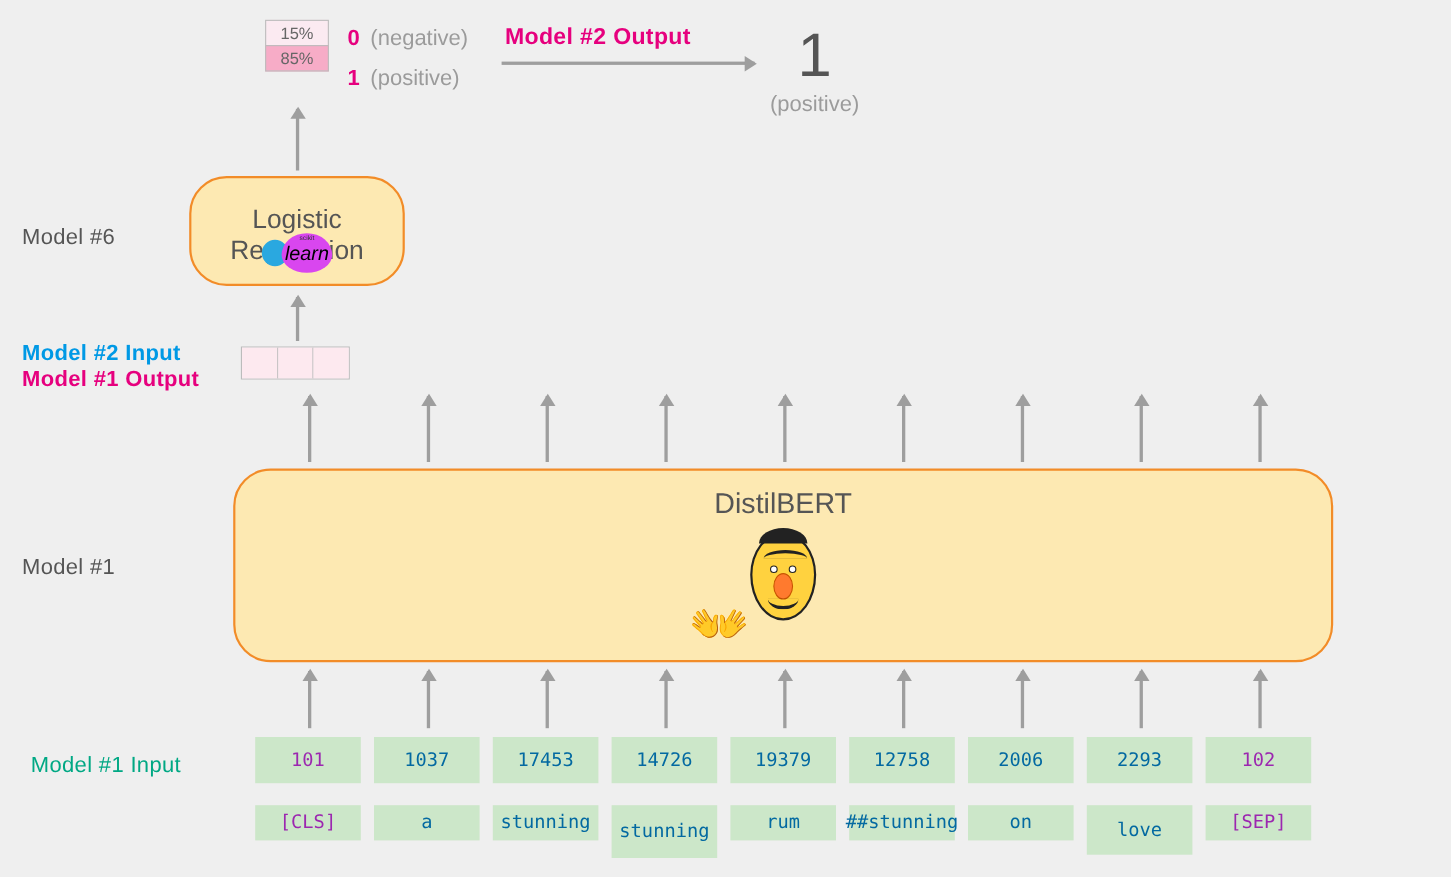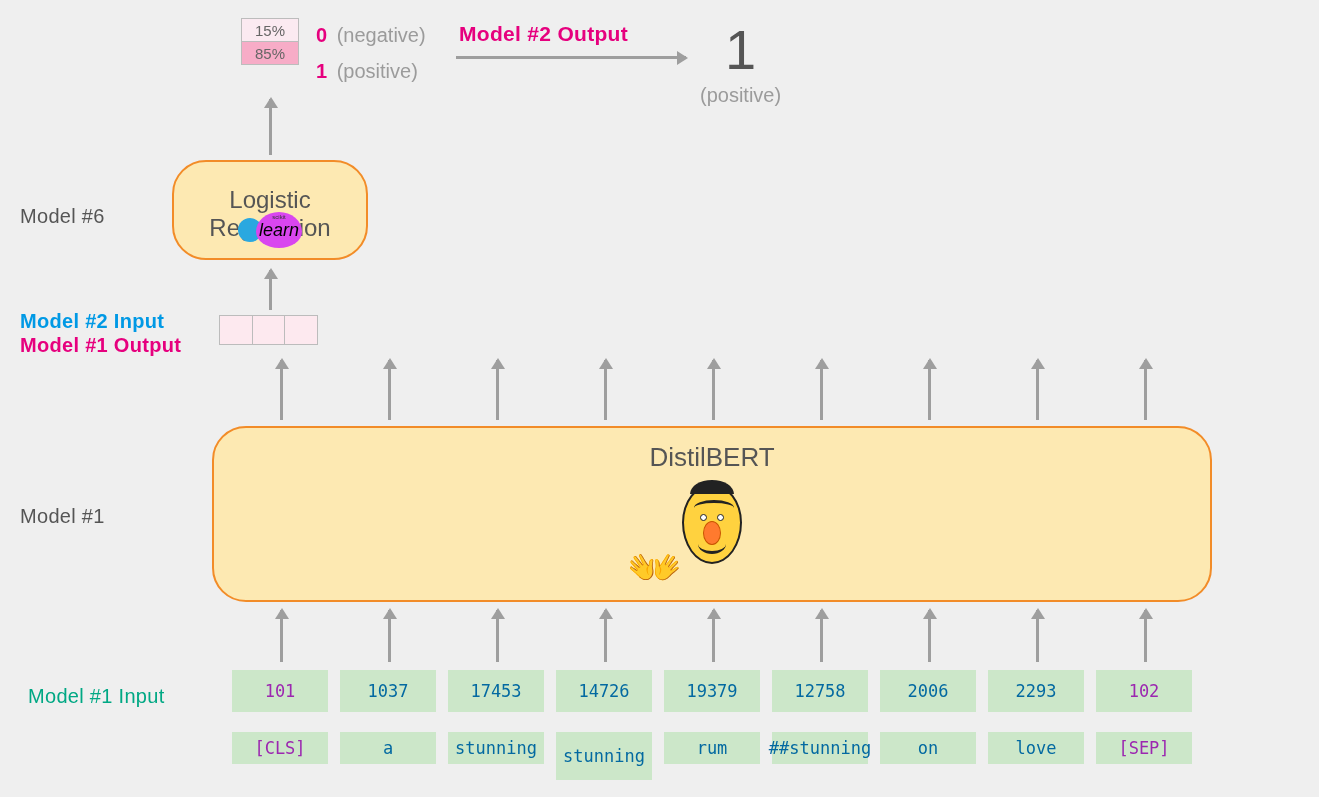--- a/index.html
+++ b/index.html
@@ -184,17 +184,17 @@
   </div>
 
   <div class="tokrow text" style="left:232px;top:732px">
     <div class="tok special" style="height:32px">[CLS]</div>
     <div class="tok" style="height:32px">a</div>
     <div class="tok" style="height:32px">stunning</div>
     <div class="tok" style="height:48px">stunning</div>
     <div class="tok" style="height:32px">rum</div>
     <div class="tok" style="height:32px">##stunning</div>
     <div class="tok" style="height:32px">on</div>
-    <div class="tok" style="height:32px">love</div>
+    <div class="tok" style="height:45px">love</div>
     <div class="tok special" style="height:32px">[SEP]</div>
   </div>
 
 </div>
 
 </body></html>

